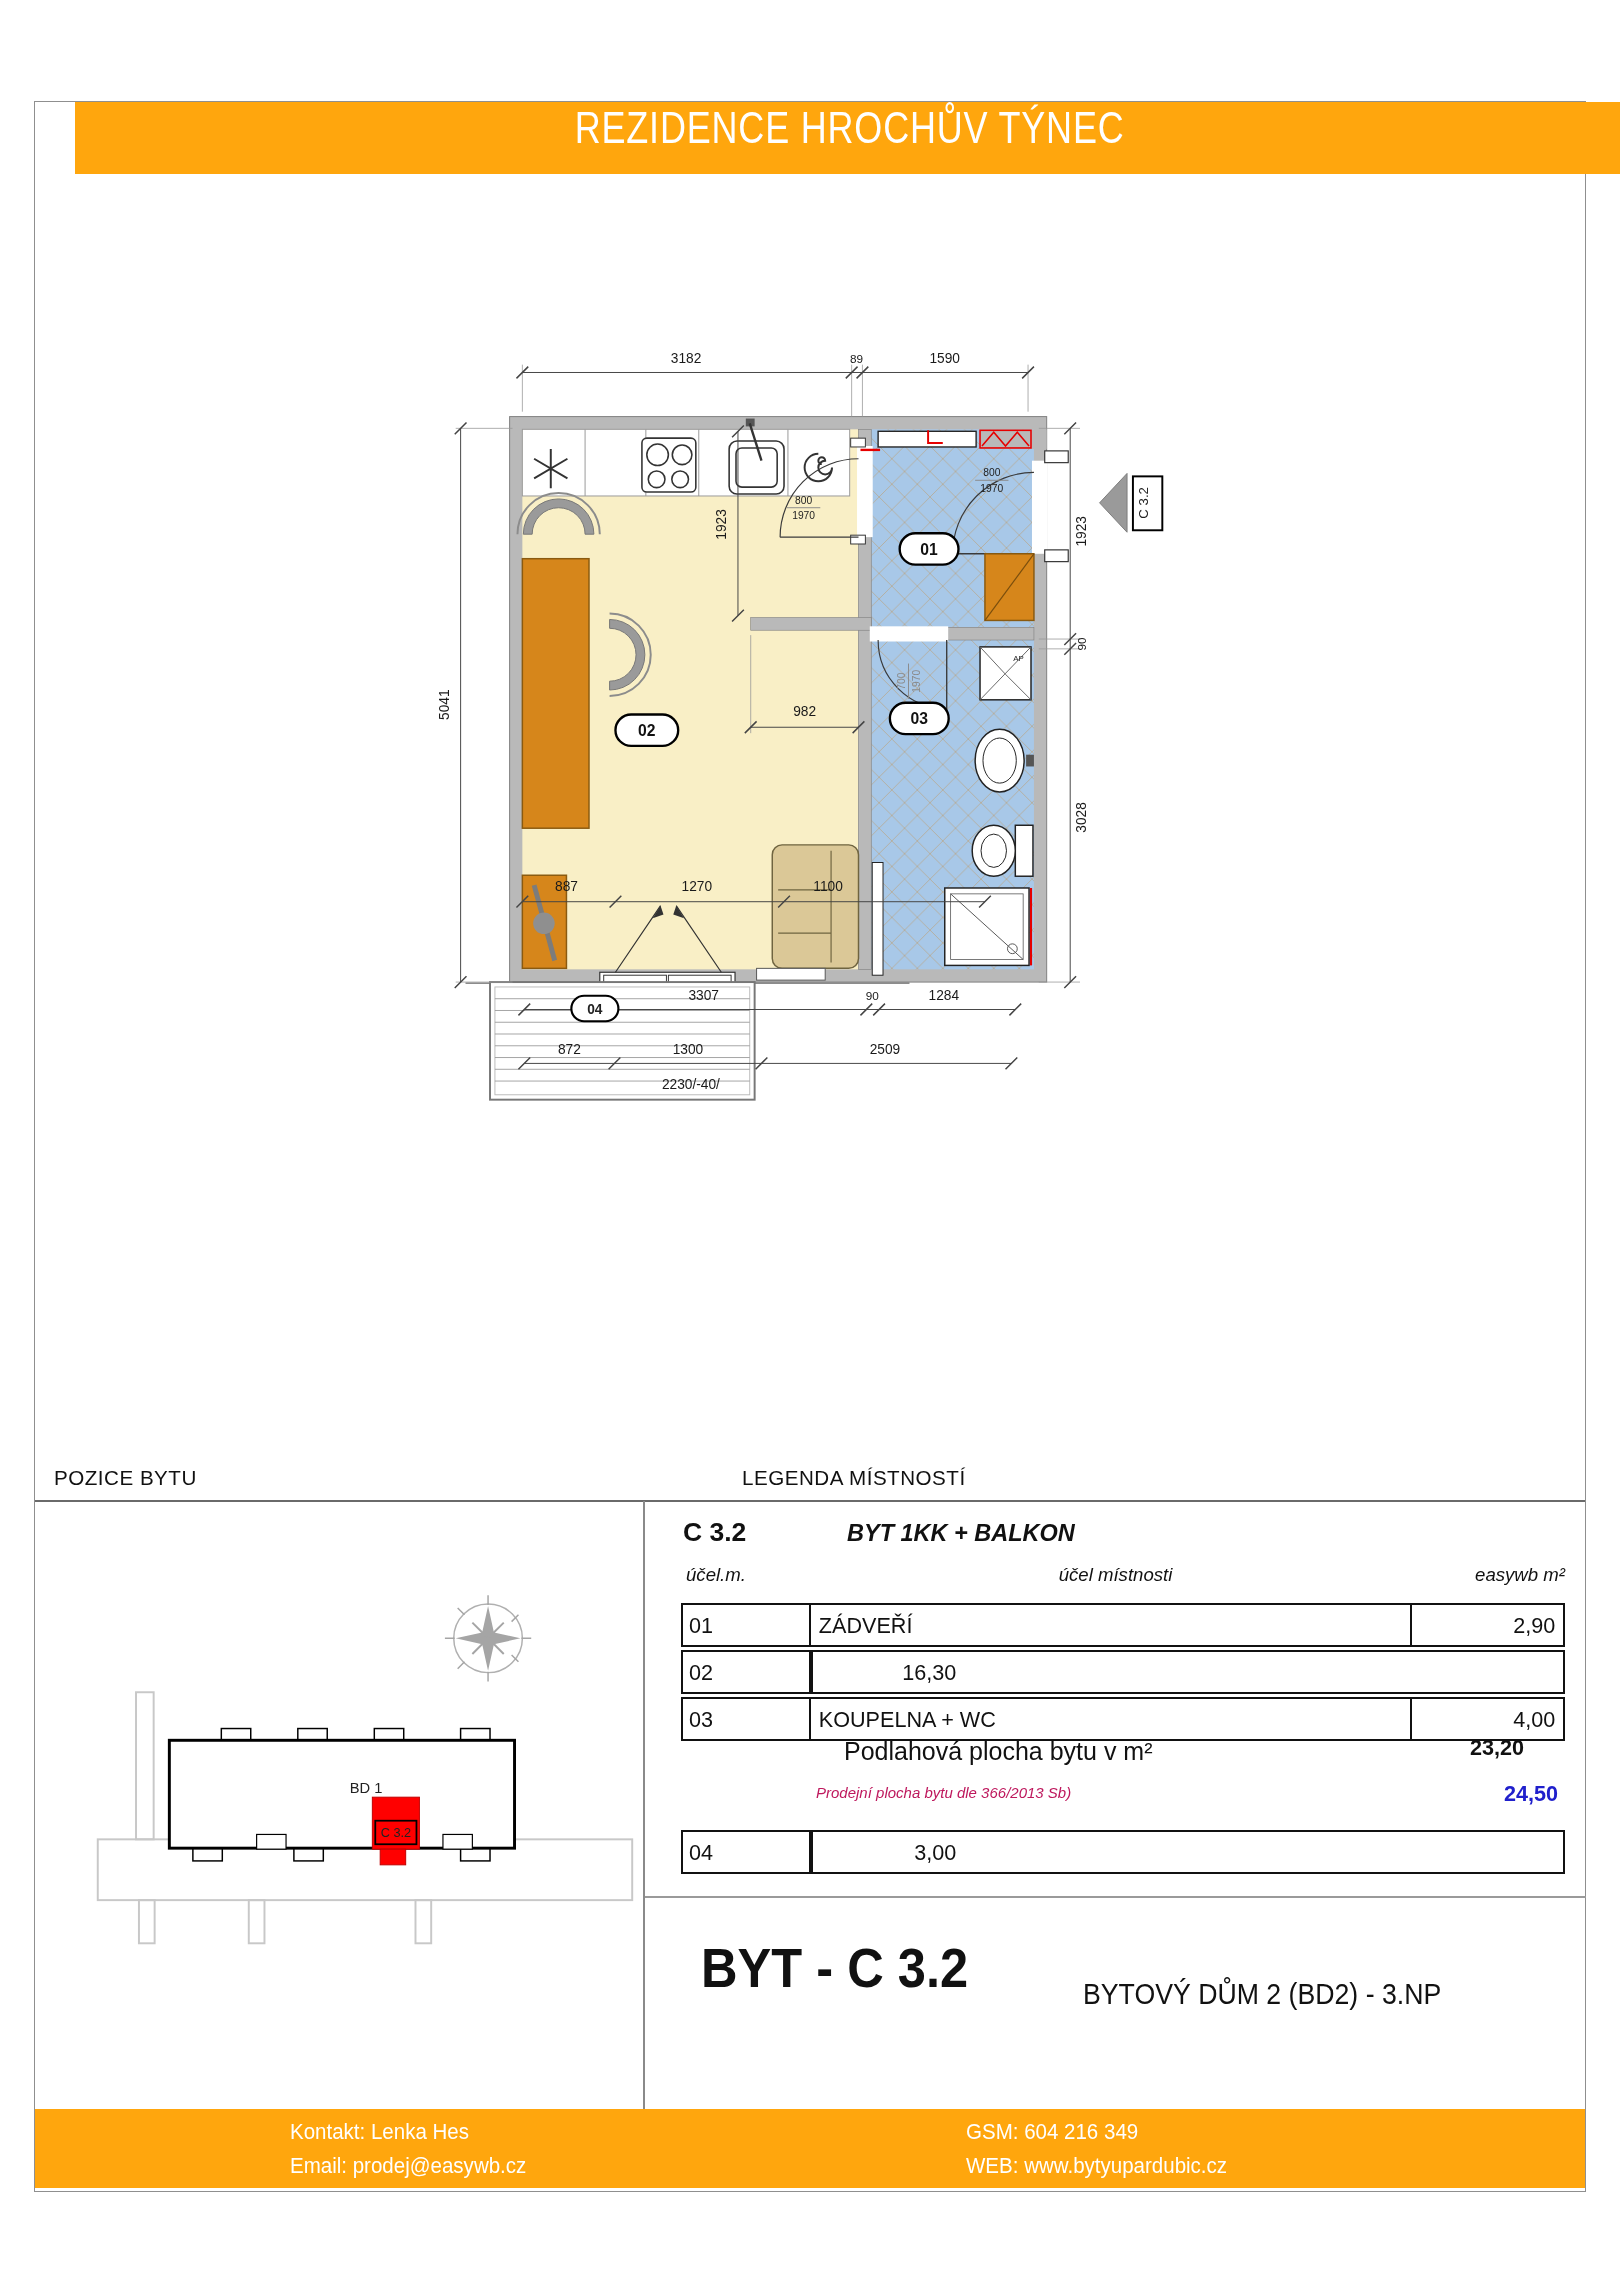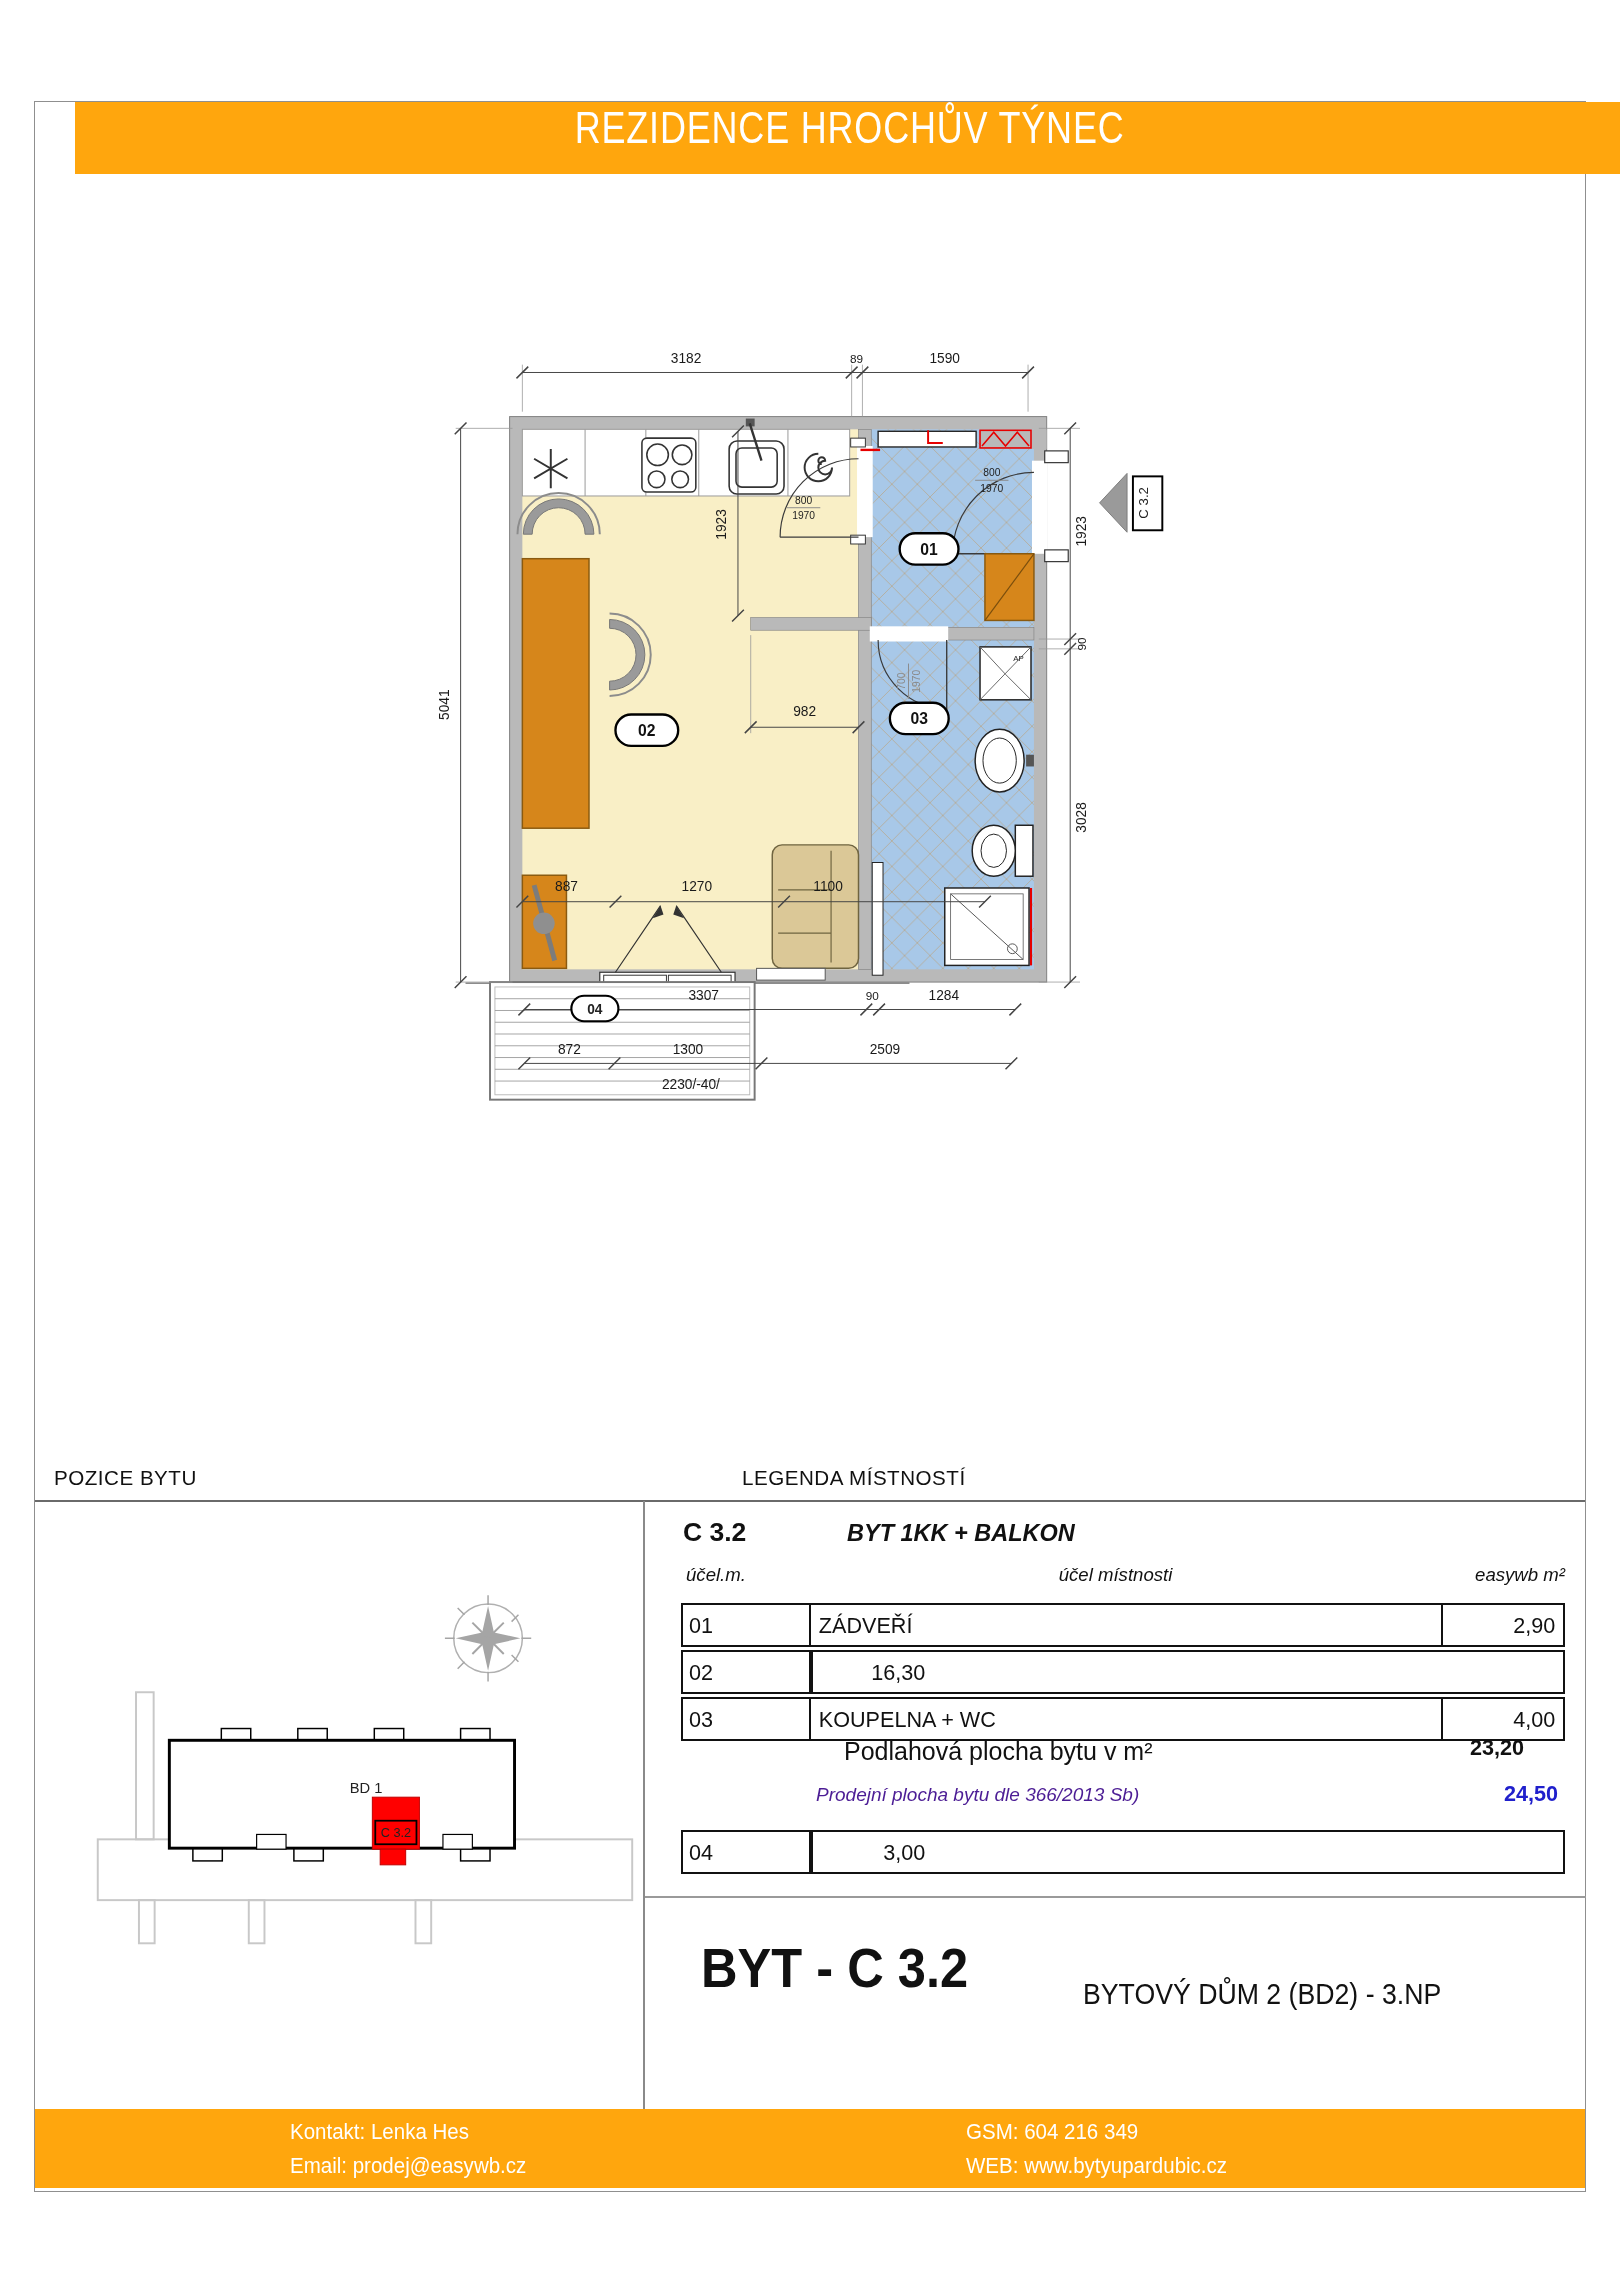--- a/index.html
+++ b/index.html
@@ -24,25 +24,25 @@
   .lg-type{left:815px;top:1520px;font-size:23.5px;font-weight:bold;font-style:italic;margin-left:32px;}
   .lg-h{top:1564px;font-size:18.6px;font-style:italic;}
   .lg-h.num{left:686px;}
   .lg-h.purpose{left:814px;width:603px;text-align:center;}
   .lg-h.area{left:1372px;width:193px;text-align:right;}
   .lg-row{position:absolute;left:681px;width:884px;height:44px;border:2px solid #111;
         box-sizing:border-box;display:flex;font-size:21.6px;}
   .lg-row .c-num{width:128px;border-right:2px solid #111;box-sizing:border-box;
         padding:7.8px 0 0 5.9px;}
   .lg-row .c-name{flex:1;padding:7.8px 0 0 7.8px;}
-  .lg-row .c-area{width:122px;border-left:2px solid #111;box-sizing:border-box;
+  .lg-row .c-area{width:153px;border-left:2px solid #111;box-sizing:border-box;
         text-align:right;padding:7.8px 7.8px 0 0;}
   .lg-total-label{left:816px;top:1737px;font-size:25px;margin-left:28px;}
   .lg-total-val{left:1385px;top:1735px;width:139px;text-align:right;font-size:21.6px;font-weight:bold;}
-  .lg-sale-label{left:816px;top:1784px;font-size:19px;font-style:italic;color:#4c1d95;}
+  .lg-sale-label{left:816px;top:1784px;font-size:15px;font-style:italic;color:#be185d;}
   .lg-sale-val{left:1419px;top:1781px;width:139px;text-align:right;font-size:21.6px;
         font-weight:bold;color:#2020CC;}
   .byt-title{left:701px;top:1936px;font-size:55px;font-weight:bold;transform:scaleX(.92);
         transform-origin:left;}
   .byt-sub{left:1083px;top:1978px;font-size:29px;transform:scaleX(.92);transform-origin:left;}
   
   .ft{position:absolute;color:#fff;font-size:21.6px;transform:scaleX(.95);transform-origin:left;}
   .ft.r1{top:2119px;}
   .ft.r2{top:2153px;}
   .ft.c1{left:290px;}

